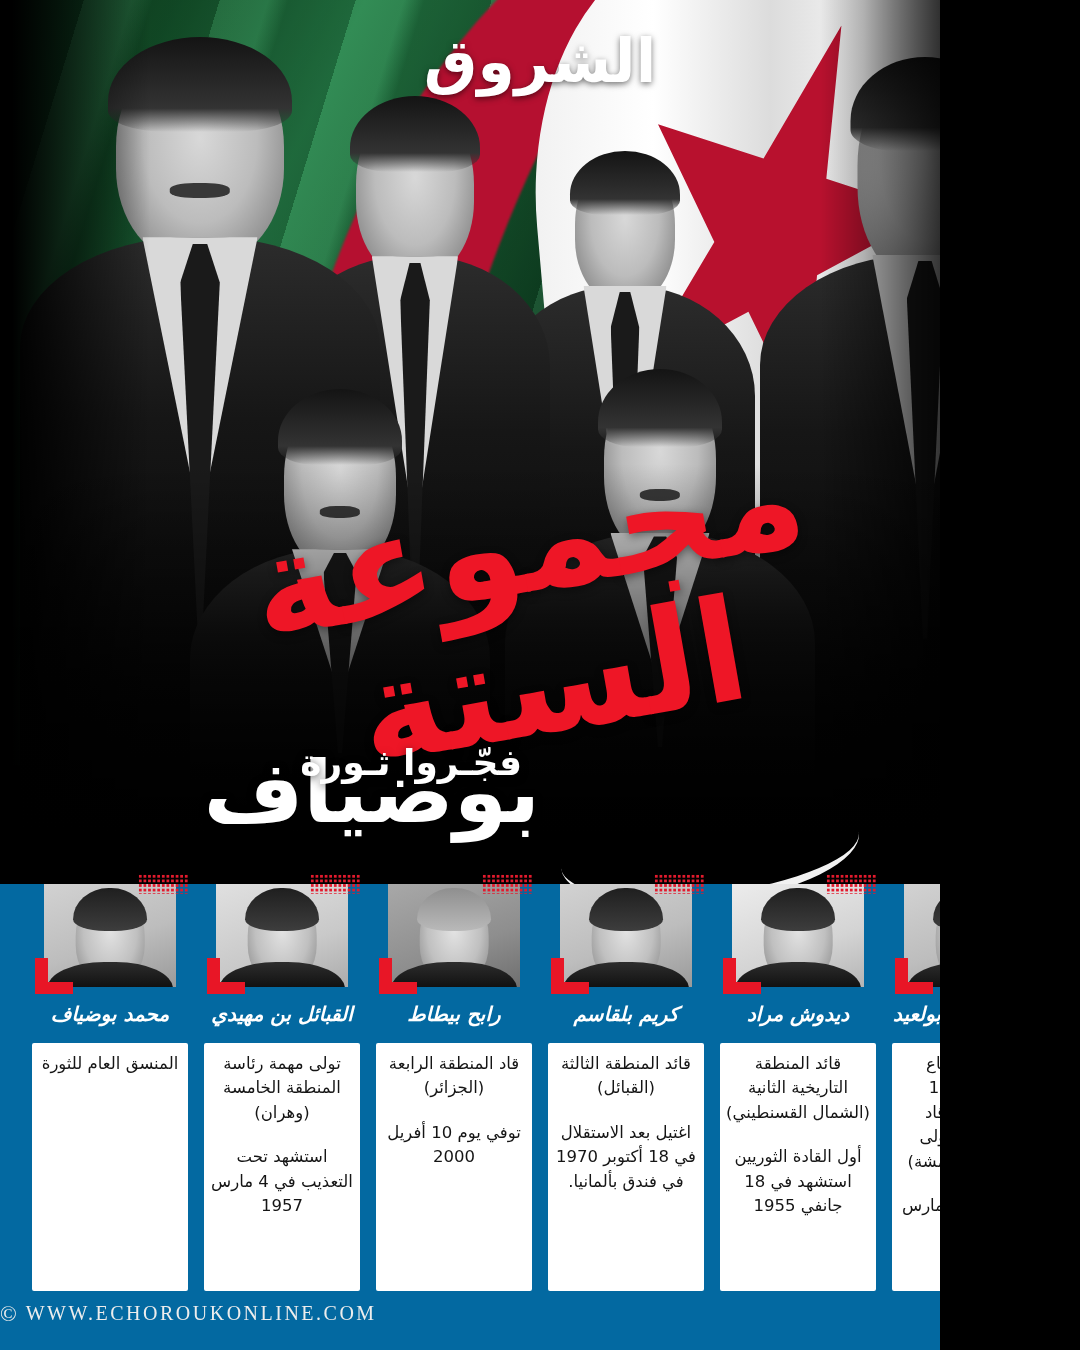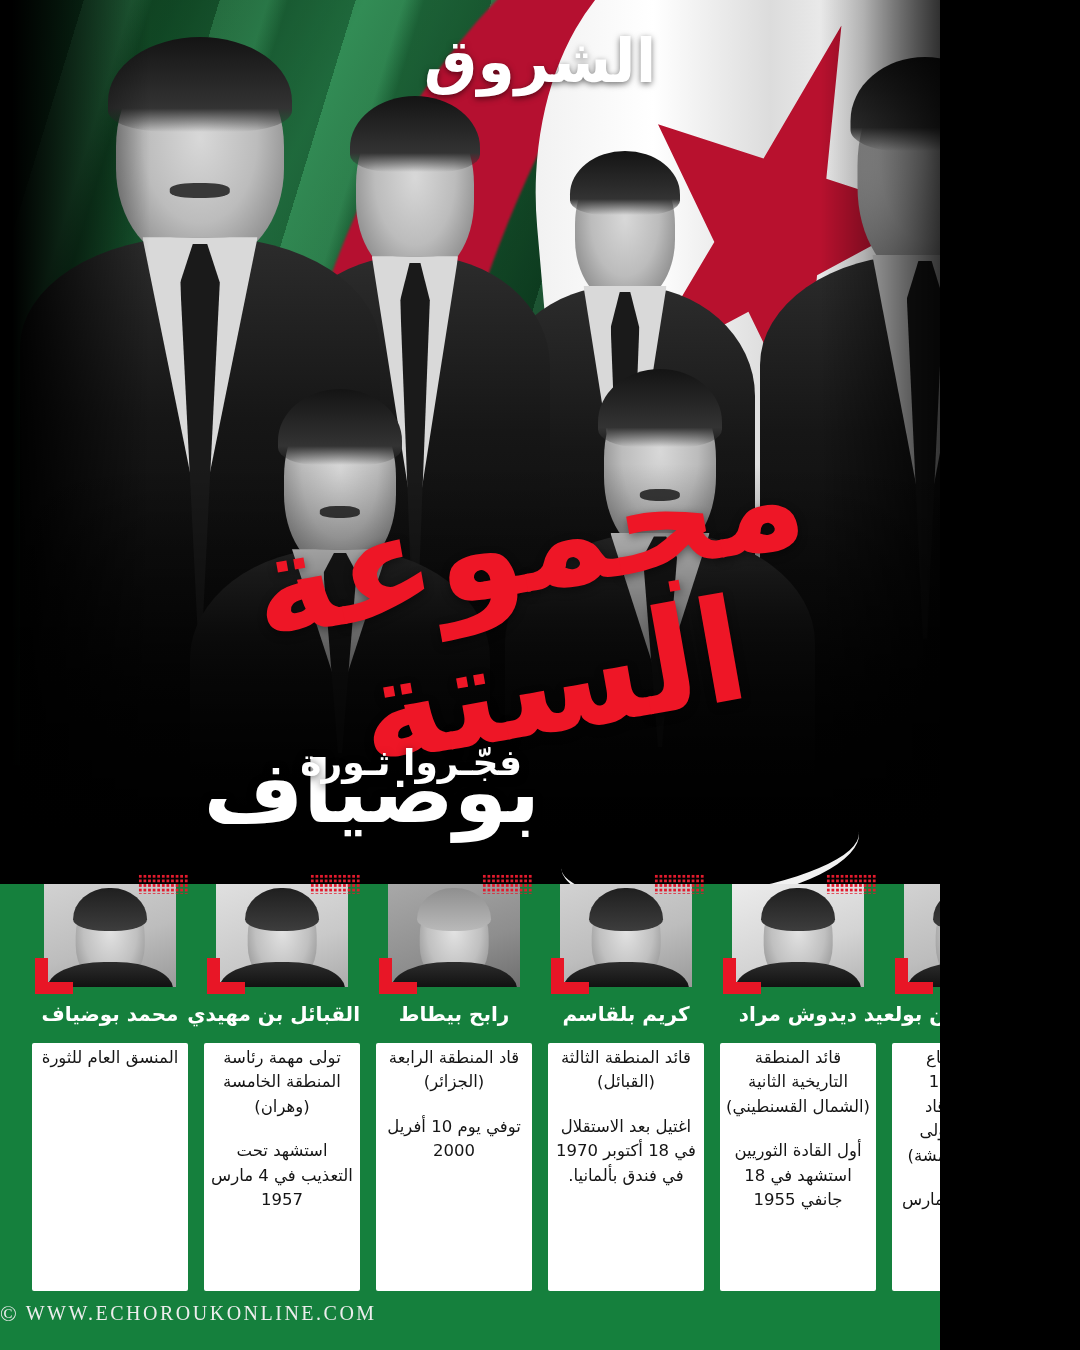--- a/index.html
+++ b/index.html
@@ -1,18 +1,18 @@
 <!DOCTYPE html>
 <html lang="ar"><head>
 <meta charset="utf-8">
 <style>
   html,body{margin:0;padding:0;background:#000;}
   .canvas{
     position:relative;width:940px;height:1350px;overflow:hidden;
-    background:#15803d;font-family:"DejaVu Sans",sans-serif;
+    background:#0369a1;font-family:"DejaVu Sans",sans-serif;
   }
   
   .hero{position:absolute;left:0;top:0;width:1080px;height:884px;overflow:hidden;background:#000;}
   .hero *{position:absolute;}
   .f-green{
     left:-70px;top:-90px;width:620px;height:880px;z-index:1;
     background:
       repeating-linear-gradient(100deg,rgba(255,255,255,.05) 0 46px,rgba(0,0,0,.22) 66px 130px),
       linear-gradient(108deg,#0a341b 0%,#155a2e 26%,#27864c 46%,#1d6b3a 62%,#0d4222 84%,#06240f 100%);
     transform:rotate(7deg);border-radius:0 0 42% 24%/0 0 36% 30%;
@@ -140,25 +140,25 @@
     background-size:4.6px 4.6px;
   }
   .bracket{
     position:absolute;left:-9px;bottom:-7px;width:38px;height:36px;z-index:3;
     background:
       linear-gradient(#e81626 0 0) left top/13px 100% no-repeat,
       linear-gradient(#e81626 0 0) left bottom/100% 12px no-repeat;
   }
   .name{
     margin:13px 0 0;text-align:center;color:#fff;
-    font-size:20px;line-height:28px;font-weight:bold;white-space:nowrap;
+    font-size:20px;line-height:28px;font-weight:bold;white-space:nowrap;font-style:italic;
   }
   .bio{
     width:156px;height:248px;margin:15px auto 0;box-sizing:border-box;
-    background:#fff;border-radius:2px;padding:3px 6px;overflow:hidden;
+    background:#fff;border-radius:2px;padding:9px 6px;overflow:hidden;
     color:#151515;font-size:16.5px;line-height:1.48;text-align:center;direction:rtl;
   }
   .bio p{margin:0;}
   .bio p + p{margin-top:20px;}
   
   .footer{
     position:absolute;left:0;top:1301px;width:1080px;z-index:50;
     text-align:left;color:#ededed;
     font-family:Liberation Serif, serif;font-size:20px;letter-spacing:2.5px;
   }

